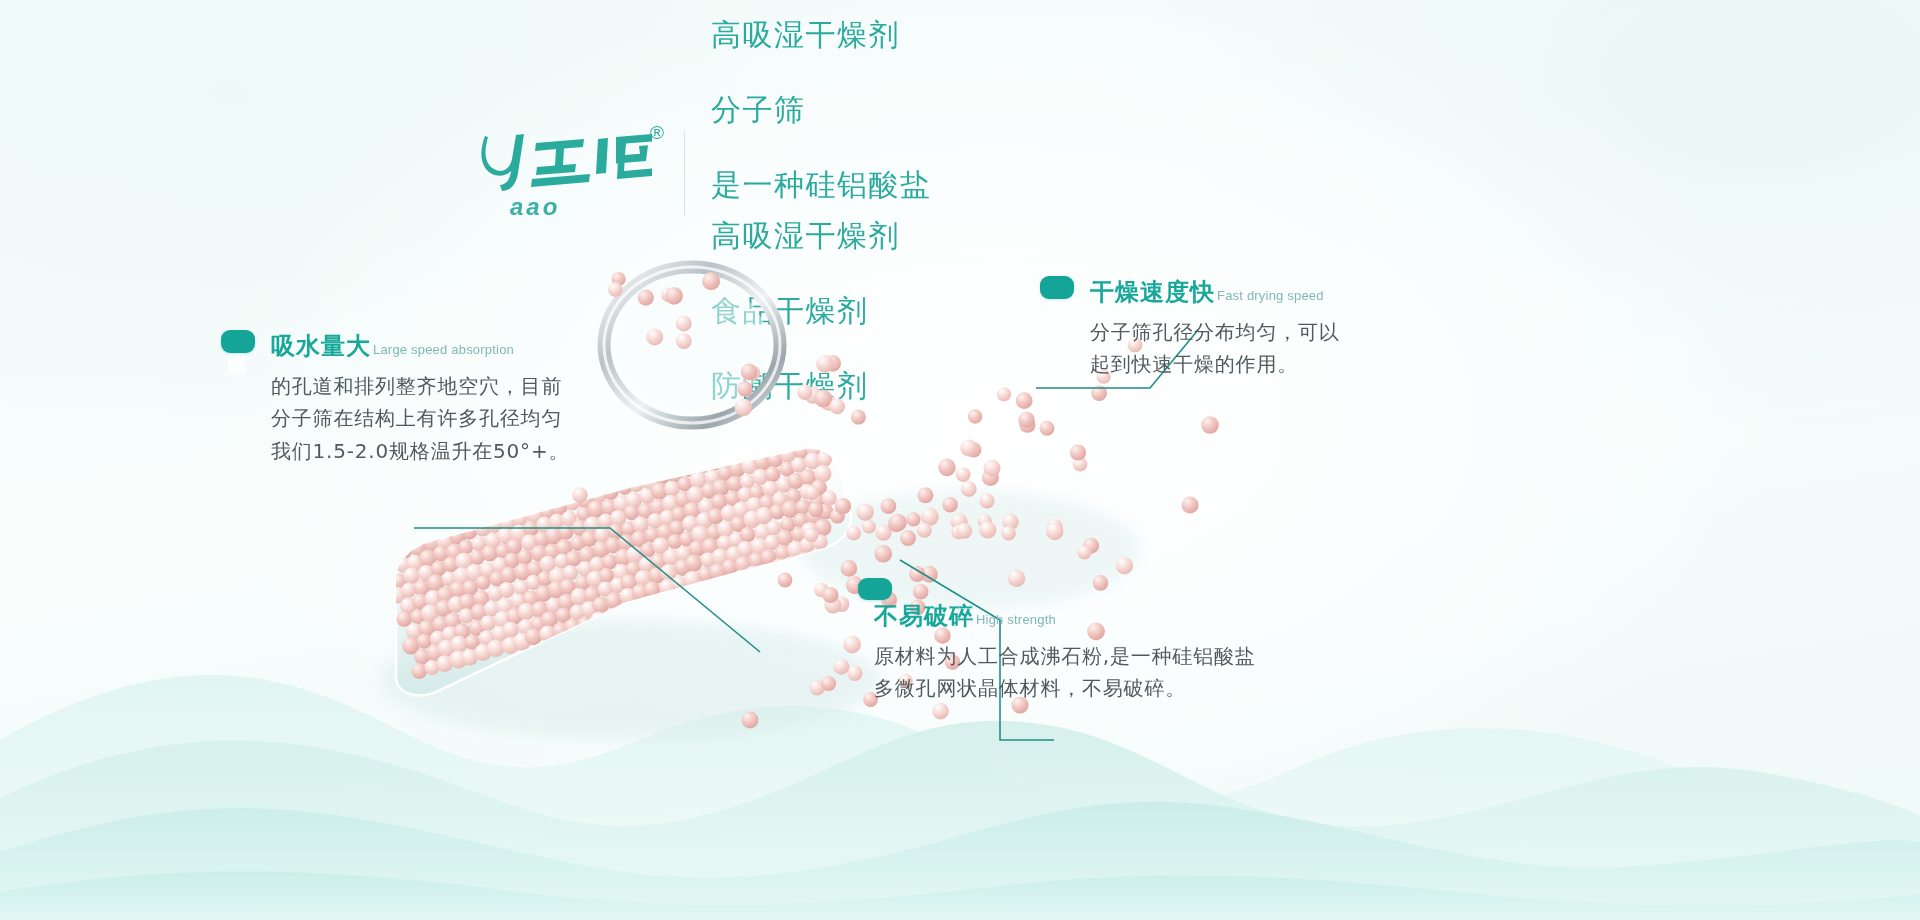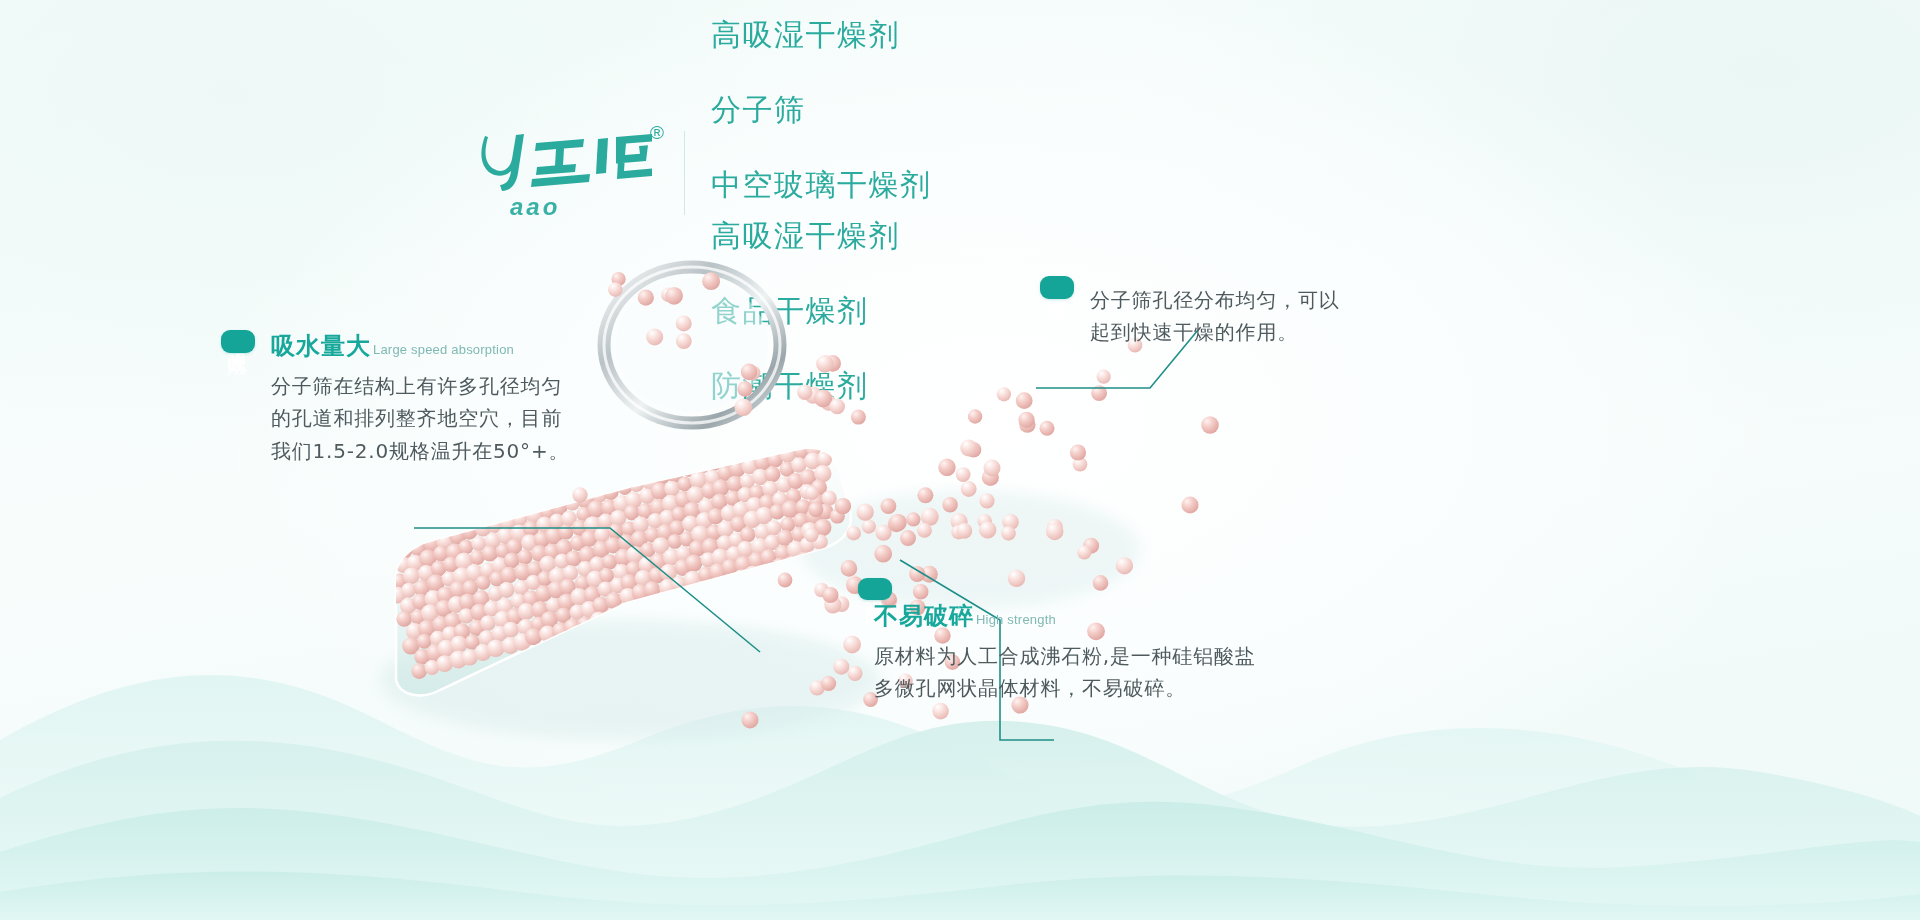--- a/index.html
+++ b/index.html
@@ -149,21 +149,21 @@
       <span class="logo-pinyin">aao</span>
     </div>
 
     <div class="divider"></div>
 
     <div class="kw-block">
       <div class="kw-row">
         <span class="kw">矿物干燥剂</span>
         <span class="kw">高吸湿干燥剂</span>
         <span class="kw">分子筛</span>
-        <span class="kw">中空玻璃干燥剂</span>
+        <span class="kw">是一种硅铝酸盐</span>
       </div>
       <div class="kw-row">
         <span class="kw">高吸湿干燥剂</span>
         <span class="kw">食品干燥剂</span>
         <span class="kw">防潮干燥剂</span>
       </div>
     </div>
   </div>
 
   <svg class="photo" viewBox="0 0 900 520">
@@ -716,30 +716,34 @@
   </svg>
 
   <div class="callout" id="callout-absorption">
     <div class="badge">强效吸湿</div>
     <div class="co-body">
       <div class="co-titleline">
         <span class="co-title">吸水量大</span>
         <span class="co-en">Large speed absorption</span>
       </div>
       <div class="co-text">
+        <div>的孔道和排列整齐地空穴，目前</div>
         <div>分子筛在结构上有许多孔径均匀</div>
-        <div>的孔道和排列整齐地空穴，目前</div>
         <div>我们1.5-2.0规格温升在50°+。</div>
       </div>
     </div>
   </div>
 
   <div class="callout" id="callout-speed">
     <div class="badge">快速干燥</div>
     <div class="co-body">
+      <div class="co-titleline">
+        <span class="co-title">干燥速度快</span>
+        <span class="co-en">Fast drying speed</span>
+      </div>
       <div class="co-text">
         <div>分子筛孔径分布均匀，可以</div>
         <div>起到快速干燥的作用。</div>
       </div>
     </div>
   </div>
 
   <div class="callout" id="callout-strength">
     <div class="badge">强度高</div>
     <div class="co-body">

